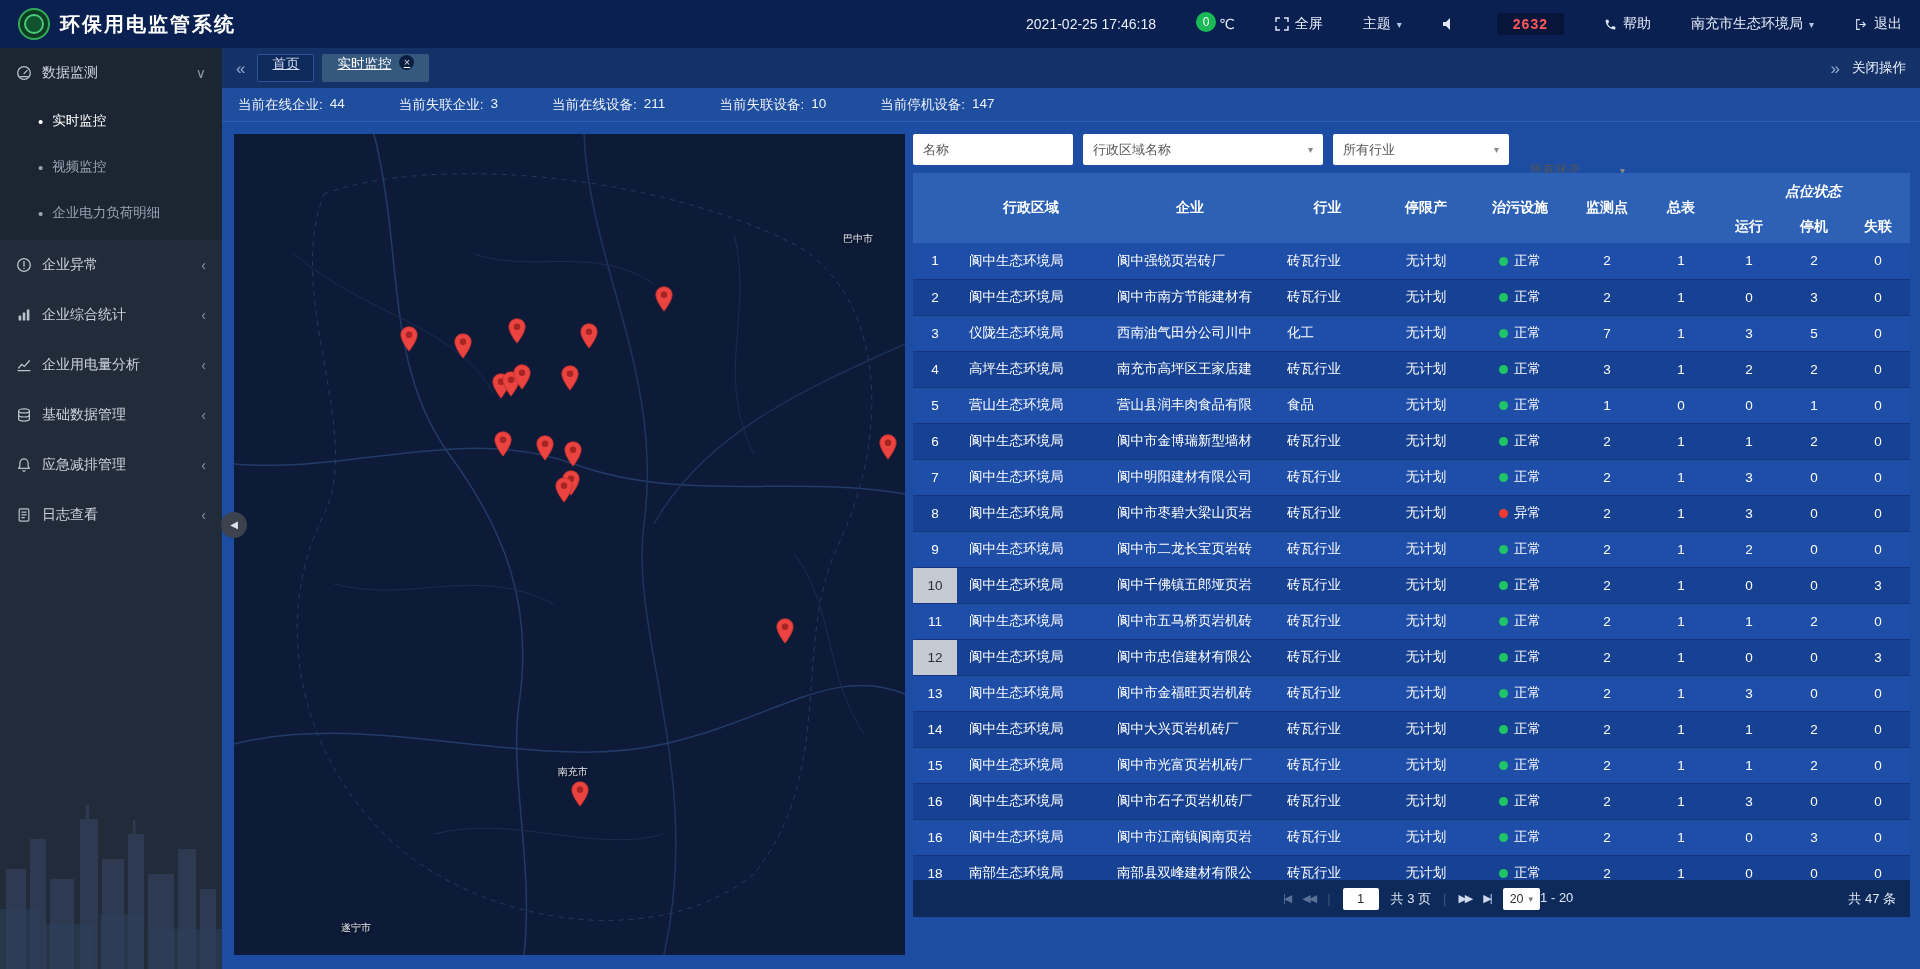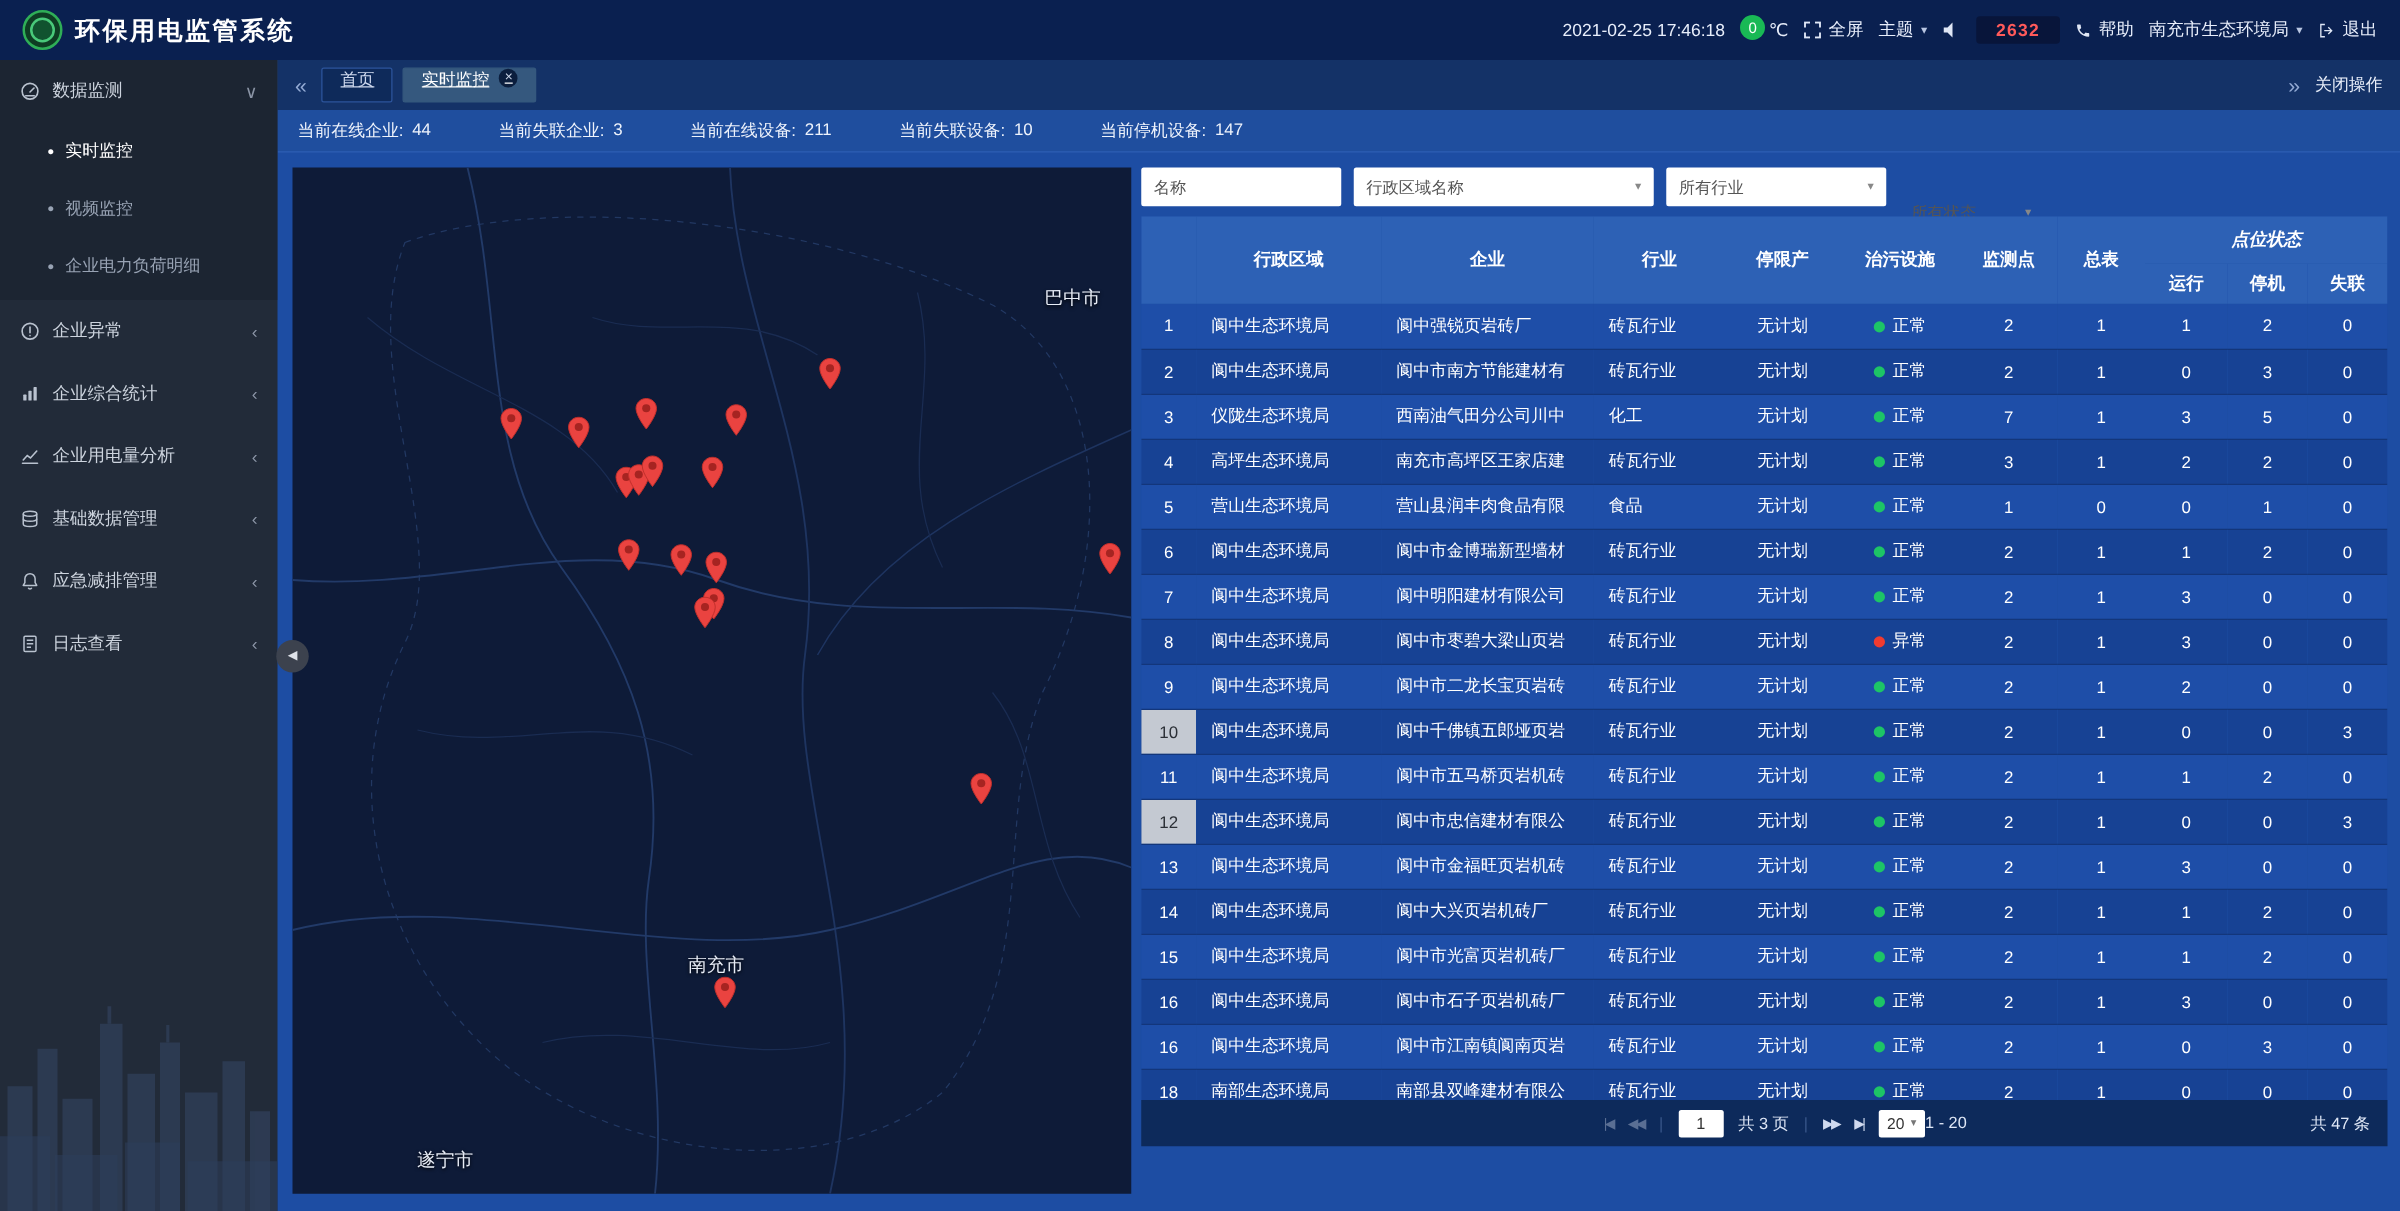--- a/index.html
+++ b/index.html
@@ -5,21 +5,21 @@
   *{margin:0;padding:0;box-sizing:border-box;}
   html,body{width:1920px;height:969px;overflow:hidden;background:#1d4da3;
     font-family:"Liberation Sans","DejaVu Sans",sans-serif;}
 
   
   .topbar{height:48px;background:#0a2050;display:flex;align-items:center;padding:0 18px;color:#e8eefb;}
   .brand{display:flex;align-items:center;gap:10px;justify-content:center;}
   .logo{width:32px;height:32px;border-radius:50%;background:#0e3d23;border:2px solid #2fae57;position:relative;flex-shrink:0;}
   .logo::after{content:"";position:absolute;inset:4px;border-radius:50%;border:2px solid #49c97a;background:#11532f;}
   .app-title{font-size:20px;font-weight:bold;letter-spacing:2px;color:#ffffff;}
-  .top-right{margin-left:auto;display:flex;align-items:center;gap:12px;font-size:14px;}
+  .top-right{margin-left:auto;display:flex;align-items:center;gap:40px;font-size:14px;}
   .top-item{display:inline-flex;align-items:center;gap:6px;cursor:pointer;white-space:nowrap;}
   .temp{display:inline-flex;align-items:flex-start;gap:3px;}
   .temp-circle{width:20px;height:20px;border-radius:50%;background:#19b955;color:#fff;font-size:12px;
     display:inline-flex;align-items:center;justify-content:center;margin-top:-4px;}
   .caret{font-size:10px;color:#b9c6e2;}
   .alert-badge{background:rgba(8,12,40,.55);color:#ff5a5a;font-weight:bold;padding:3px 16px;border-radius:3px;
     letter-spacing:1px;font-size:14px;cursor:pointer;}
   .svgi{display:inline-flex;align-items:center;}
 
   
@@ -54,21 +54,21 @@
   .statsbar{height:34px;background:#1f4e9e;border-bottom:1px solid #2e5fb5;display:flex;align-items:center;
     gap:54px;padding:16px 16px;color:#eef3fc;font-size:13.5px;}
   .stat{display:flex;gap:7px;white-space:nowrap;}
 
   .content{flex:1;display:flex;gap:8px;padding:12px 10px 14px 12px;min-height:0;}
 
   
   .map{width:671px;flex-shrink:0;background:#0e1b38;position:relative;cursor:grab;}
   .map-roads{position:absolute;inset:0;width:100%;height:100%;}
   .map-pin{position:absolute;transform:translate(-50%,-100%);line-height:0;cursor:pointer;}
-  .map-city{position:absolute;transform:translate(-50%,-50%);color:#e8edf7;font-size:15px;
+  .map-city{position:absolute;transform:translate(-50%,-50%);color:#e8edf7;font-size:10px;
     text-shadow:0 1px 3px #000;white-space:nowrap;}
   .map-collapse{position:absolute;left:-13px;top:46%;width:26px;height:26px;border-radius:50%;background:#3c424e;
     color:#dfe3ea;display:flex;align-items:center;justify-content:center;font-size:10px;cursor:pointer;z-index:6;}
 
   
   .panel{flex:1;display:flex;flex-direction:column;min-width:0;height:783px;}
   .filters{display:flex;gap:10px;height:31px;margin-bottom:8px;flex-shrink:0;}
   .f-input{width:160px;background:#fff;border:none;border-radius:2px;padding:0 10px;font-size:13px;color:#444;}
   .f-input::placeholder{color:#555;}
   .f-select{background:#fff;border-radius:2px;display:flex;align-items:center;justify-content:space-between;

